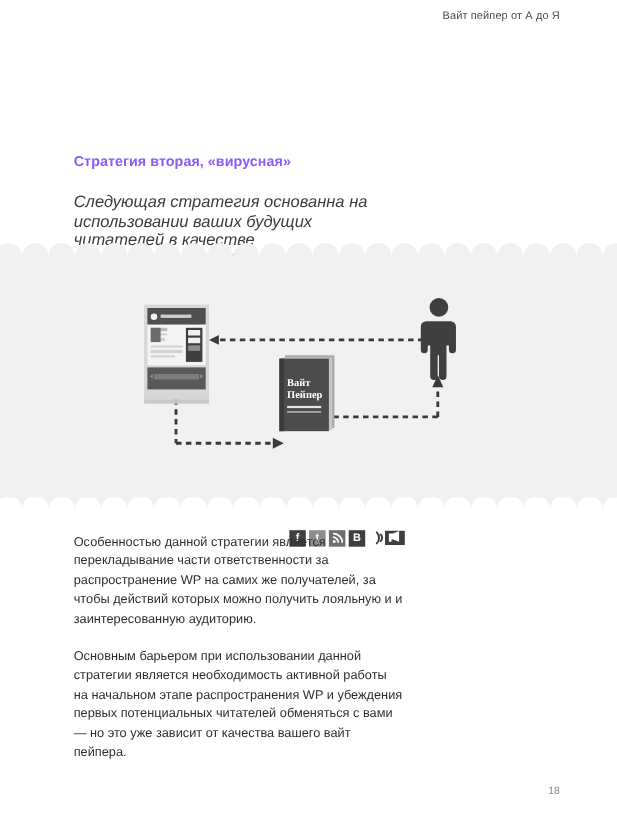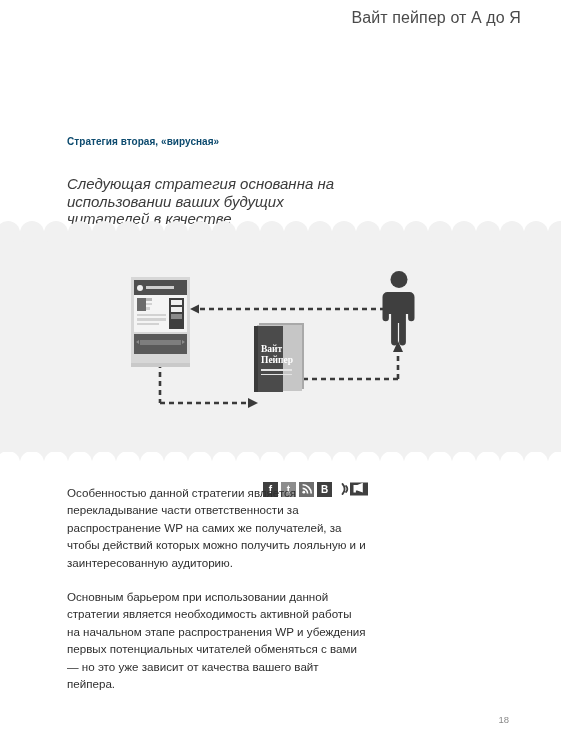--- a/index.html
+++ b/index.html
@@ -13,35 +13,35 @@
     position: relative;
     overflow: hidden;
     font-family: "Liberation Sans", sans-serif;
     color: #2b2b2b;
   }
 
   
   .page-header {
     position: absolute;
     top: 9px;
-    right: 40px;
-    font-size: 16px;
+    right: 52px;
+    font-size: 10px;
     color: #4a4a4a;
     letter-spacing: 0.1px;
     white-space: nowrap;
   }
 
   
   .section-title {
     position: absolute;
     left: 67px;
     top: 128px;
-    font-size: 10px;
+    font-size: 13px;
     font-weight: bold;
-    color: #0c4a6e;
+    color: #8b5cf6;
     letter-spacing: 0.05px;
     white-space: nowrap;
   }
 
   
   .intro {
     position: absolute;
     left: 67px;
     top: 160px;
     width: 292px;
@@ -197,21 +197,21 @@
   }
   .book-back2 {
     position: absolute;
     left: 3px; top: -1.5px;
     width: 45px; height: 66px;
     background: #c6c6c6;
   }
   .book-front {
     position: absolute;
     left: 0; top: 0;
-    width: 29px; height: 66px;
+    width: 45px; height: 66px;
     background: #4b4b4b;
   }
   .book-spine {
     position: absolute;
     left: 0; top: 0;
     width: 3.5px; height: 66px;
     background: #3a3a3a;
   }
   .book-title {
     position: absolute;

